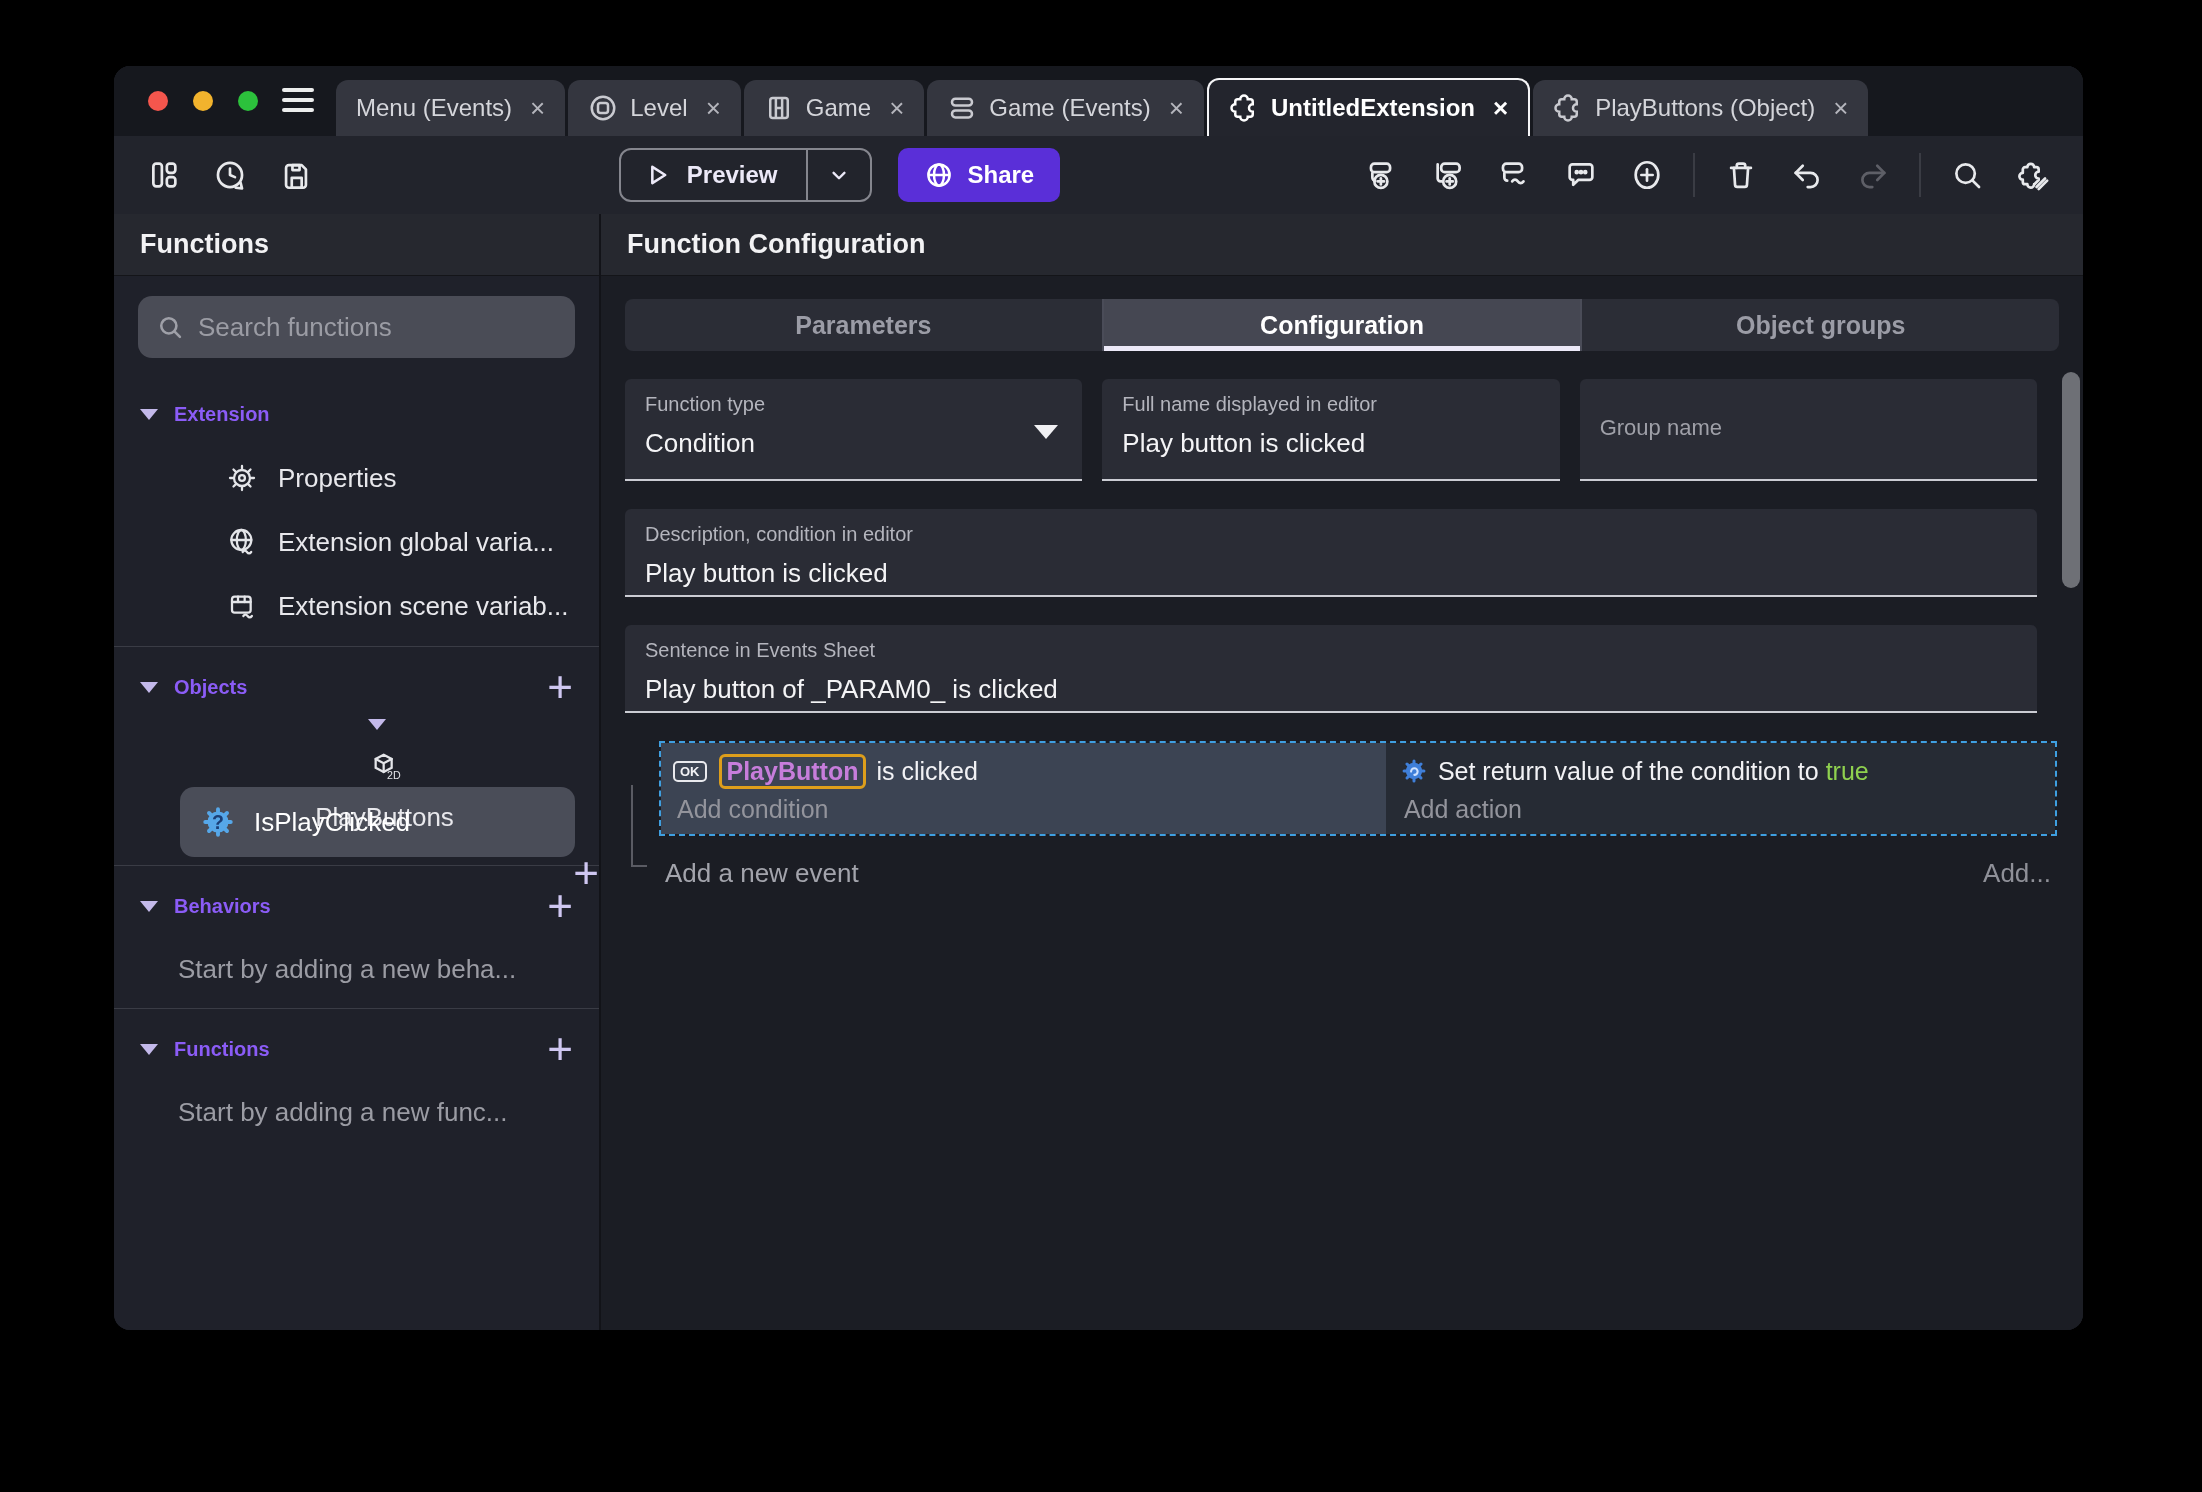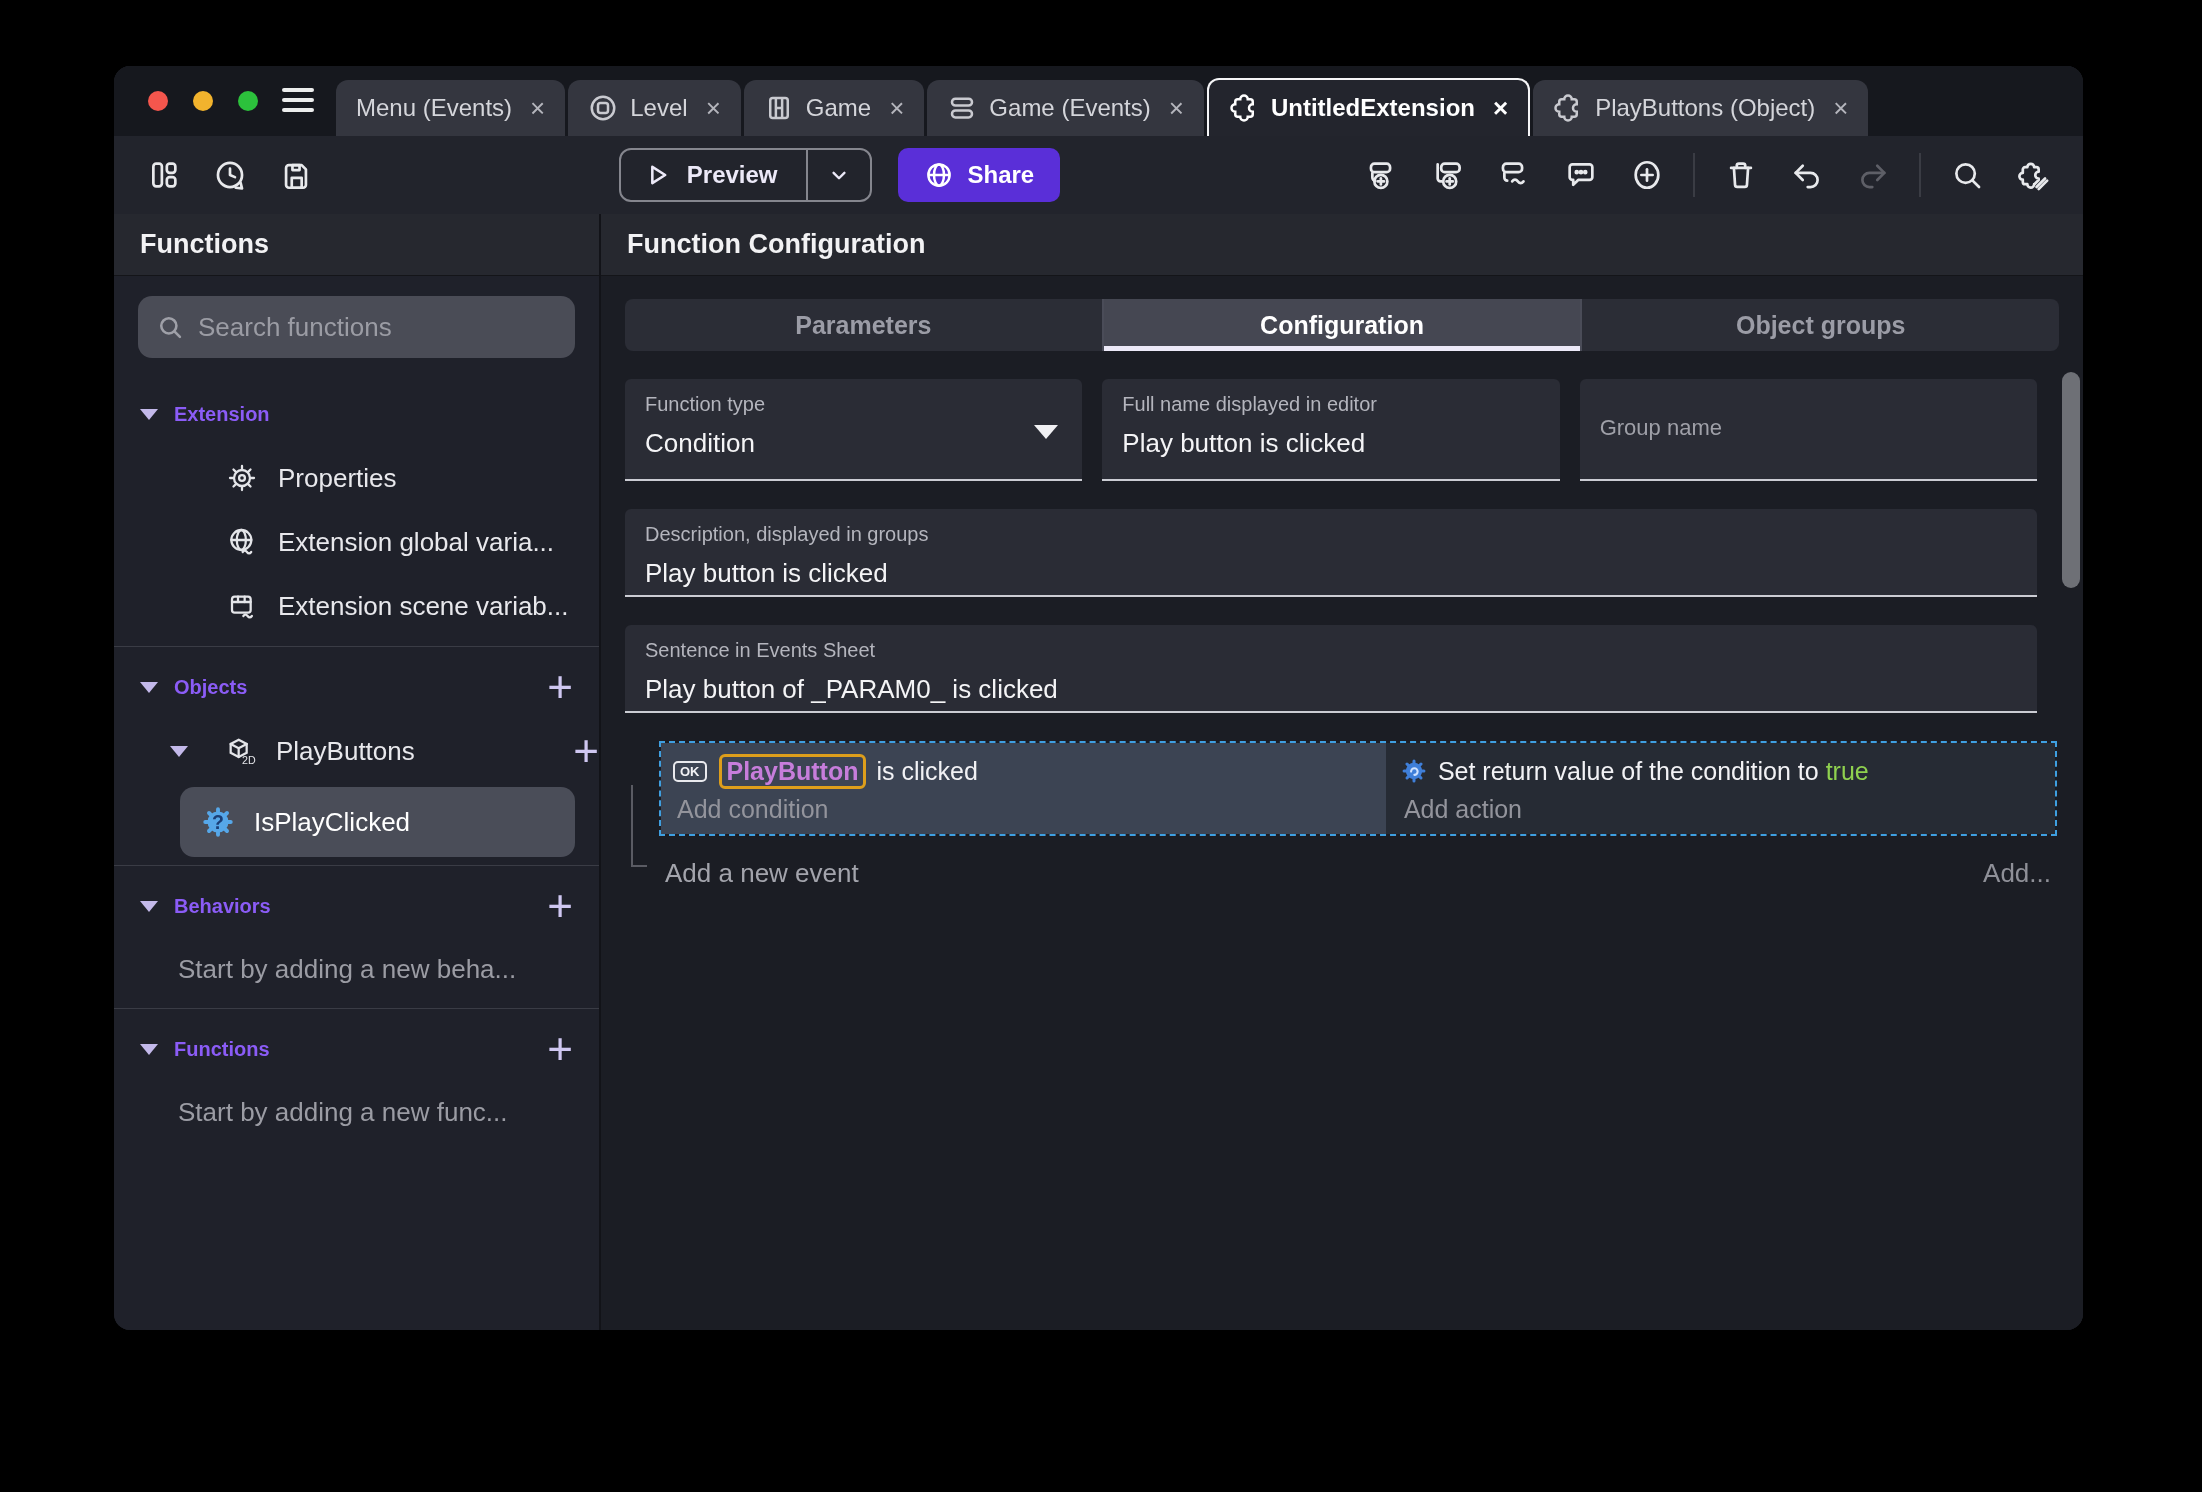--- a/index.html
+++ b/index.html
@@ -68,21 +68,21 @@
   .search-wrap input { flex:1; background:transparent; border:none; outline:none; color:#e8e8ec; font-size:26px; font-family:inherit; }
   .search-wrap input::placeholder { color:#9b9ca4; }
 
   .tree { padding:14px 0 0 0; overflow:hidden; }
   .row { display:flex; align-items:center; height:64px; padding:0 26px; }
   .chev { width:0; height:0; border-left:9px solid transparent; border-right:9px solid transparent; border-top:11px solid #c3b9ea; margin-right:16px; flex-shrink:0; }
   .section-label { color:#8b5cf6; font-size:20px; font-weight:bold; }
   .plus-btn { margin-left:auto; color:#cfc7f1; font-size:44px; font-weight:200; line-height:40px; cursor:pointer; }
   .tree-item { display:flex; align-items:center; height:64px; padding-left:112px; color:#e8e8ec; font-size:26px; gap:20px; }
   .tree-item svg { width:32px; height:32px; stroke:#e4e5e9; fill:none; stroke-width:1.7; stroke-linecap:round; flex-shrink:0; }
-  .tree-item.obj-row { padding-left:56px; }
+  .tree-item.obj-row { padding-left:56px;flex-direction:column; }
   .sel-row { margin:4px 24px 4px 66px; height:70px; background:#4a4d58; border-radius:14px; display:flex; align-items:center; padding:0 20px; gap:18px; color:#ffffff; font-size:26px; }
   .side-sep { height:1px; background:#3a3c45; margin:8px 0; }
   .empty-text { padding-left:64px; height:62px; display:flex; align-items:center; color:#9b9ca4; font-size:26px; }
 
   
   .main { flex:1; background:#1b1d24; display:flex; flex-direction:column; position:relative; min-width:0; }
   .main-body { padding:23px 24px 0 24px; flex:1; min-height:0; }
 
   .cfg-tabs { height:52px; background:#2b2d36; border-radius:8px; display:flex; overflow:hidden; margin-bottom:28px; }
   .cfg-tab { flex:1; display:flex; align-items:center; justify-content:center; color:#9b9ca6; font-size:25px; font-weight:bold; position:relative; cursor:pointer; border-right:2px solid #4a4c58; }
@@ -462,21 +462,21 @@
             <div class="field">
               <div class="field-label">Full name displayed in editor</div>
               <div class="field-value">Play button is clicked</div>
             </div>
             <div class="field">
               <div class="field-placeholder">Group name</div>
             </div>
           </div>
 
           <div class="field full">
-            <div class="field-label">Description, displayed in groups</div>
+            <div class="field-label">Description, condition in editor</div>
             <div class="field-value">Play button is clicked</div>
           </div>
 
           <div class="field full">
             <div class="field-label">Sentence in Events Sheet</div>
             <div class="field-value">Play button of _PARAM0_ is clicked</div>
           </div>
 
           <div class="events-sheet">
             <div class="event-bracket"></div>

